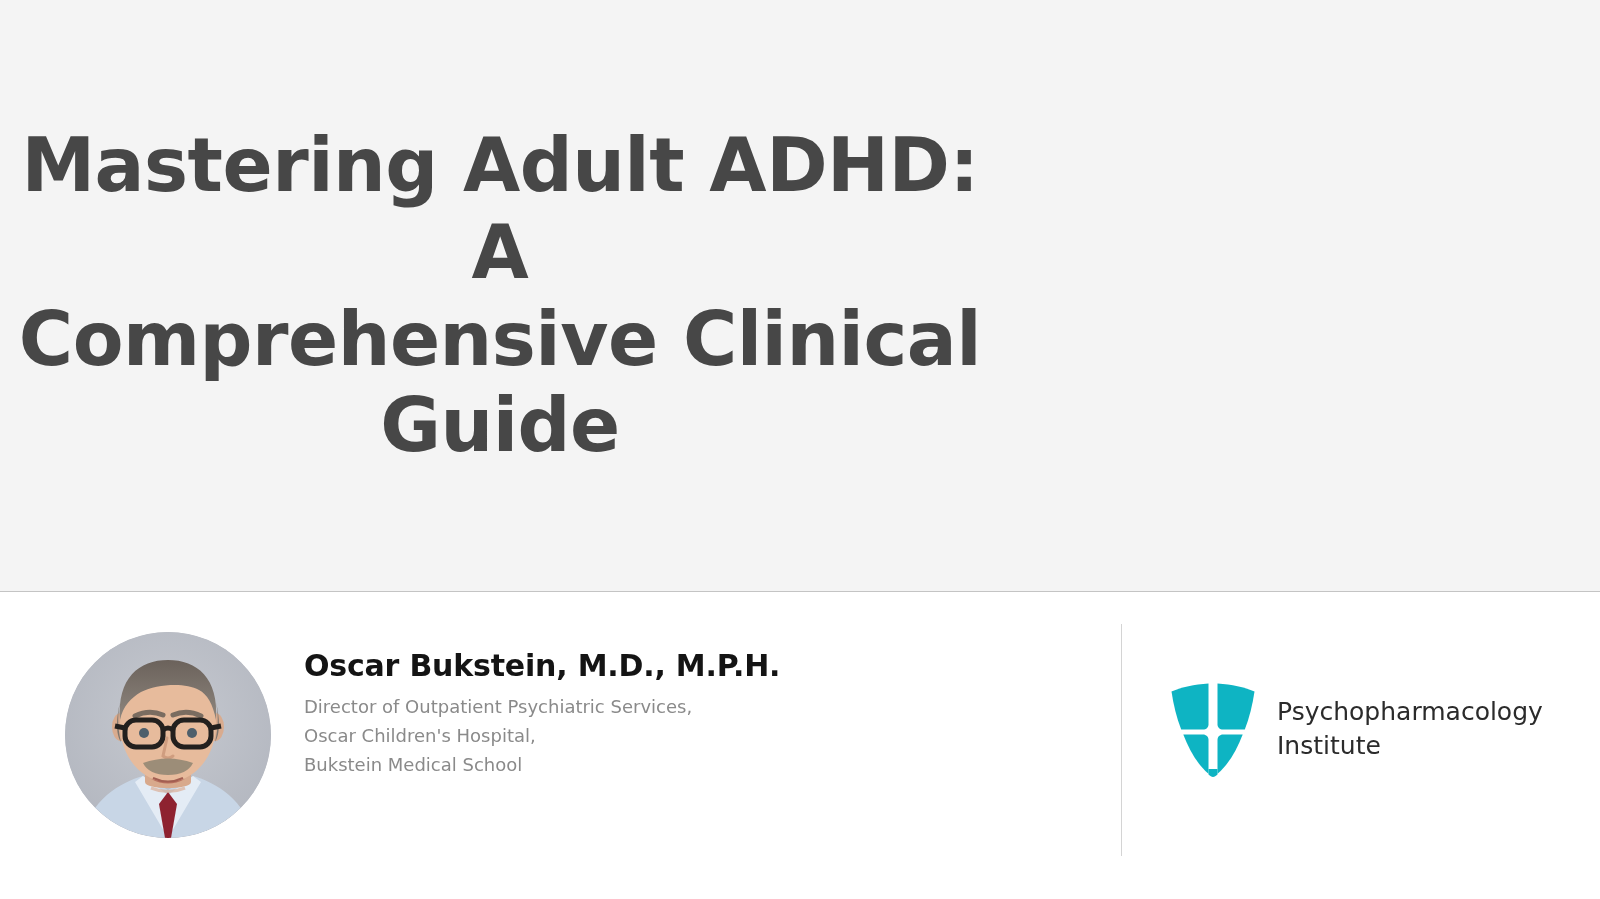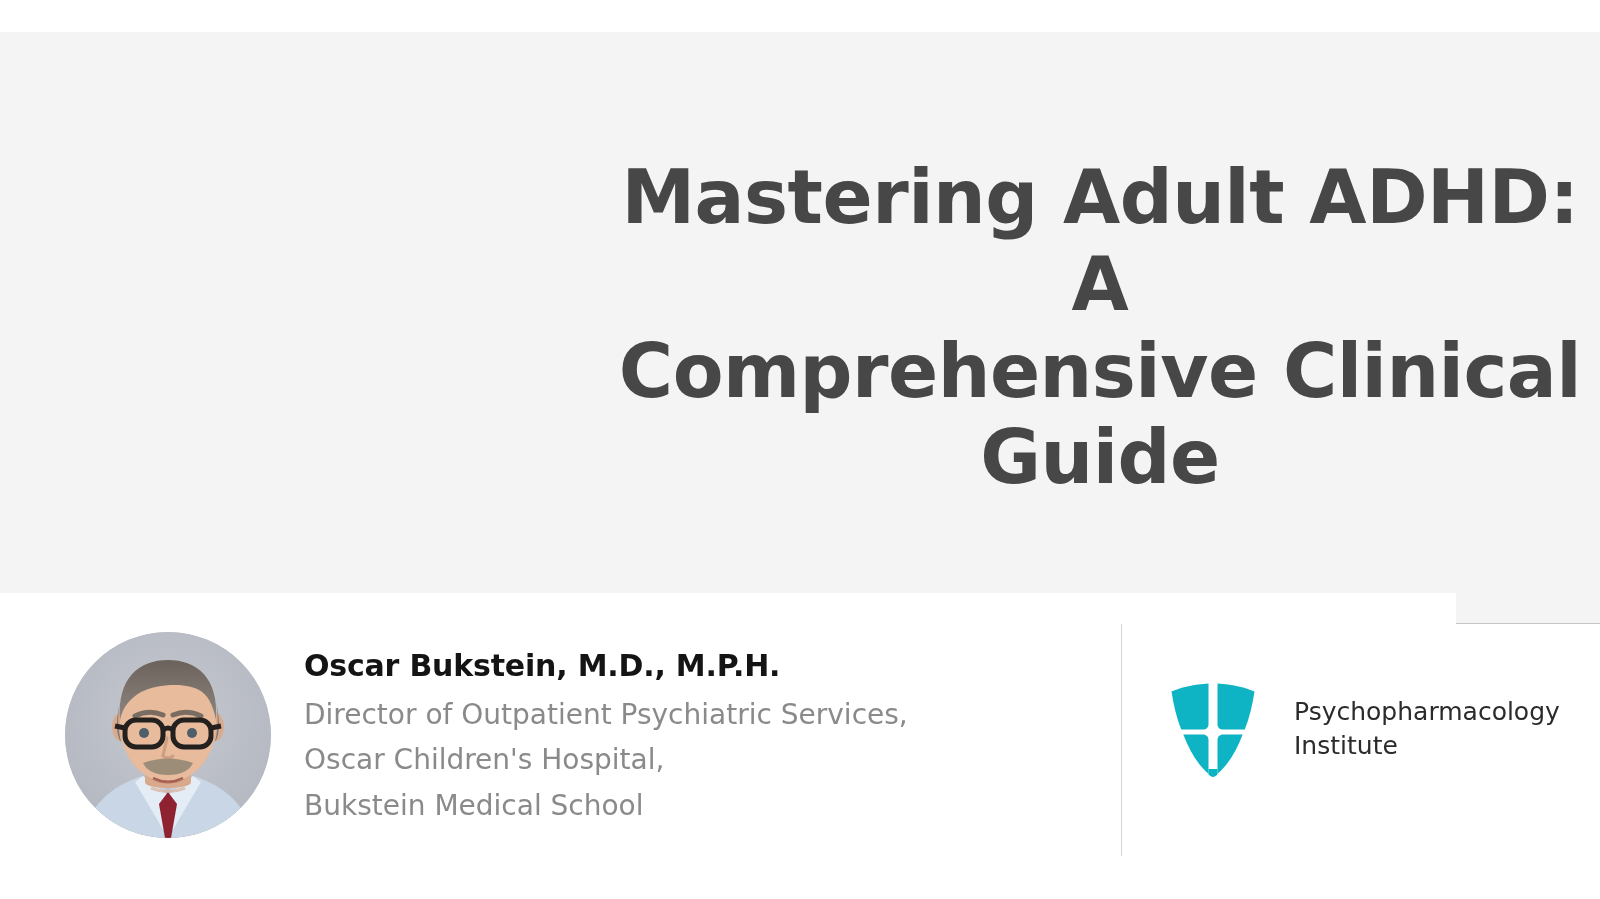--- a/index.html
+++ b/index.html
@@ -25,22 +25,21 @@
     position: absolute;
     left: 0;
     top: 0;
     width: 1600px;
     height: 592px;
     background: #f4f4f4;
     border-bottom: 1px solid #c4c4c4;
     box-sizing: border-box;
     display: flex;
     align-items: center;
-    justify-content: flex-end;
-    margin-top: 32px;
+    justify-content: flex-start;
   }
 
   .slide-title {
     width: 1000px;
     margin: 0;
     text-align: center;
     color: #474747;
     font-family: "DejaVu Sans", sans-serif;
     font-weight: 700;
     font-size: 74px;
@@ -91,21 +90,21 @@
     font-weight: 700;
     font-size: 30px;
     line-height: 1.2;
     letter-spacing: -0.2px;
   }
 
   .speaker-affiliation {
     color: #8a8a8a;
     font-family: "DejaVu Sans", sans-serif;
     font-weight: 400;
-    font-size: 28px;
+    font-size: 18px;
     line-height: 1.62;
   }
   .speaker-affiliation .aff-line { display: block; }
 
   
   .v-divider {
     position: absolute;
     left: 1121px;
     top: 31px;
     width: 1px;
@@ -123,21 +122,21 @@
   }
 
   .brand-mark {
     width: 90px;
     height: 96px;
     flex: 0 0 auto;
   }
   .brand-mark svg { display: block; width: 90px; height: 96px; }
 
   .brand-name {
-    margin-left: 36px;
+    margin-left: 19px;
     color: #2b2b2b;
     font-family: "DejaVu Sans", sans-serif;
     font-weight: 400;
     font-size: 25px;
     line-height: 1.36;
     white-space: pre-line;
   }
 </style>
 </head>
 <body>

